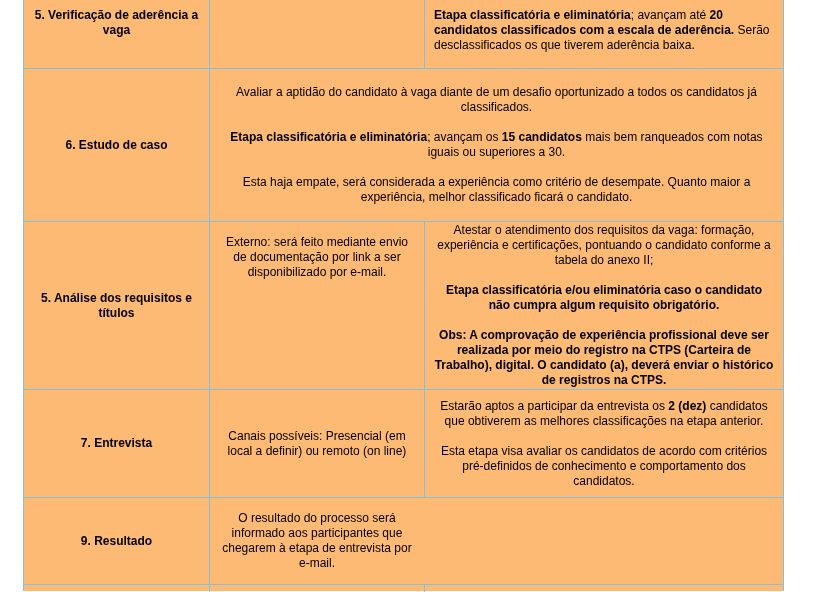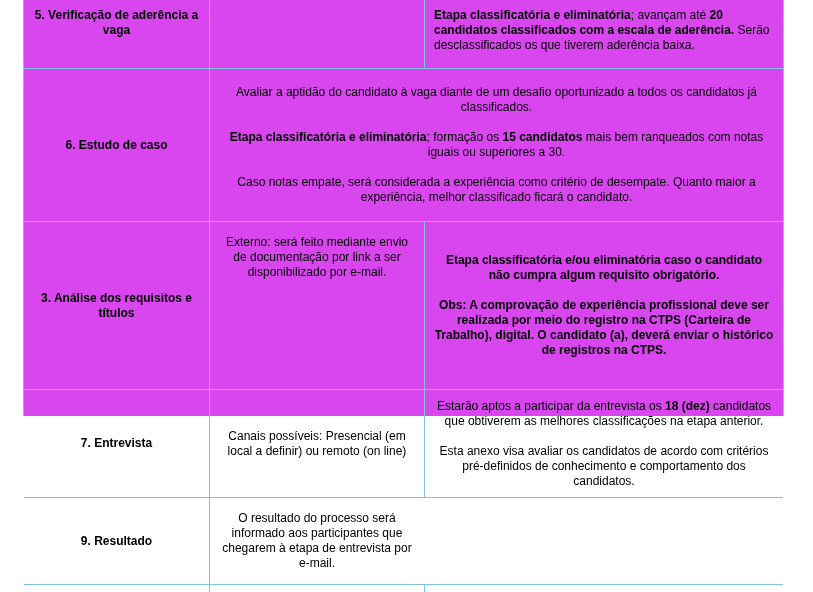--- a/index.html
+++ b/index.html
@@ -15,25 +15,25 @@
     font-family: "Liberation Sans", "DejaVu Sans", sans-serif;
     font-size: 12px;
     color: #000000;
     -webkit-font-smoothing: antialiased;
   }
   .table-wrap {
     position: absolute;
     left: 23px;
     top: 0;
     width: 761px;
-    height: 416px;
+    height: 591px;
     border-left: 1.5px solid var(--bd);
     border-right: 1.5px solid var(--bd);
     box-sizing: border-box;
-    background: #d946ef;
+    background: #fdba74;
   }
   .trow {
     display: flex;
     box-sizing: border-box;
     border-bottom: 1.5px solid var(--bd);
     width: 100%;
   }
   .trow.partial { border-bottom: none; }
   .cell {
     box-sizing: border-box;
@@ -76,48 +76,49 @@
         <p><span style="font-weight: bold;">Etapa classificatória e eliminatória</span><span>; avançam até </span><span style="font-weight: bold;">20 candidatos classificados com a escala de aderência.</span><span> Serão desclassificados os que tiverem aderência baixa.</span></p>
       </div>
   </div>
 
   <div class="trow r-h2">
     <div class="cell c1">
       <span class="stage-title">6. Estudo de caso</span>
     </div>
     <div class="cell c3">
         <p><span>Avaliar a aptidão do candidato à vaga diante de um desafio oportunizado a todos os candidatos já classificados.</span></p>
-        <p><span style="font-weight: bold;">Etapa classificatória e eliminatória</span><span>; formação os </span><span style="font-weight: bold;">15 candidatos</span><span> mais bem ranqueados com notas iguais ou superiores a 30.</span></p>
-        <p><span>Caso notas empate, será considerada a experiência como critério de desempate. Quanto maior a experiência, melhor classificado ficará o candidato.</span></p>
+        <p><span style="font-weight: bold;">Etapa classificatória e eliminatória</span><span>; avançam os </span><span style="font-weight: bold;">15 candidatos</span><span> mais bem ranqueados com notas iguais ou superiores a 30.</span></p>
+        <p><span>Esta haja empate, será considerada a experiência como critério de desempate. Quanto maior a experiência, melhor classificado ficará o candidato.</span></p>
       </div>
   </div>
 
   <div class="trow r-h3">
     <div class="cell c1">
-      <span class="stage-title">3. Análise dos requisitos e títulos</span>
+      <span class="stage-title">5. Análise dos requisitos e títulos</span>
     </div>
     <div class="cell c2 v-top pt-lg">
         <p><span>Externo: será feito mediante envio de documentação por link a ser disponibilizado por e-mail.</span></p>
       </div>
     <div class="cell c3">
+        <p><span>Atestar o atendimento dos requisitos da vaga: formação, experiência e certificações, pontuando o candidato conforme a tabela do anexo II;</span></p>
         <p><span style="font-weight: bold;">Etapa classificatória e/ou eliminatória caso o candidato não cumpra algum requisito obrigatório.</span></p>
         <p><span style="font-weight: bold;">Obs: A comprovação de experiência profissional deve ser realizada por meio do registro na CTPS (Carteira de Trabalho), digital. O candidato (a), deverá enviar o histórico de registros na CTPS.</span></p>
       </div>
   </div>
 
   <div class="trow r-h4">
     <div class="cell c1">
       <span class="stage-title">7. Entrevista</span>
     </div>
     <div class="cell c2">
         <p><span>Canais possíveis: Presencial (em local a definir) ou remoto (on line)</span></p>
       </div>
     <div class="cell c3">
-        <p><span>Estarão aptos a participar da entrevista os </span><span style="font-weight: bold;">18 (dez)</span><span> candidatos que obtiverem as melhores classificações na etapa anterior.</span></p>
-        <p><span>Esta anexo visa avaliar os candidatos de acordo com critérios pré-definidos de conhecimento e comportamento dos candidatos.</span></p>
+        <p><span>Estarão aptos a participar da entrevista os </span><span style="font-weight: bold;">2 (dez)</span><span> candidatos que obtiverem as melhores classificações na etapa anterior.</span></p>
+        <p><span>Esta etapa visa avaliar os candidatos de acordo com critérios pré-definidos de conhecimento e comportamento dos candidatos.</span></p>
       </div>
   </div>
 
   <div class="trow r-h5">
     <div class="cell c1">
       <span class="stage-title">9. Resultado</span>
     </div>
     <div class="cell c2">
         <p><span>O resultado do processo será informado aos participantes que chegarem à etapa de entrevista por e-mail.</span></p>
       </div>

